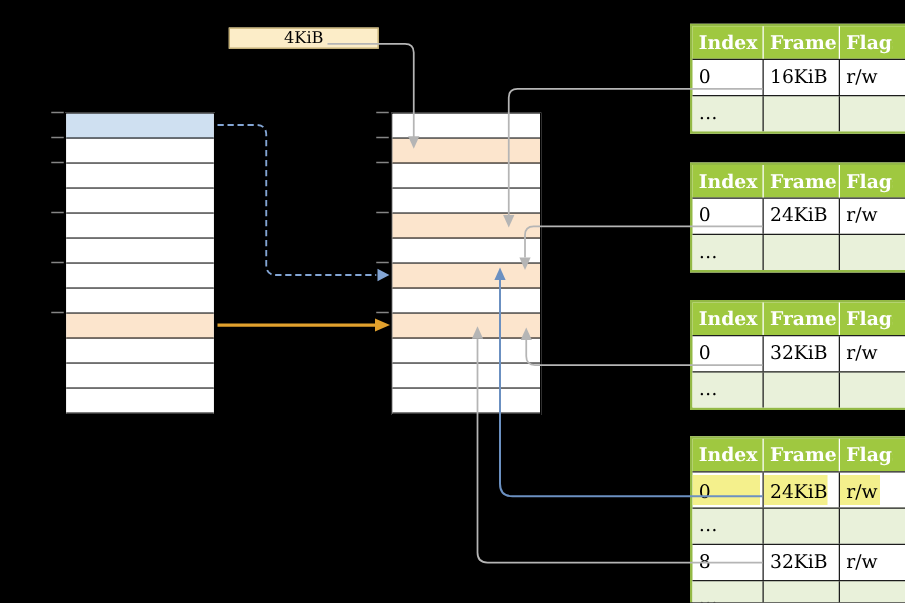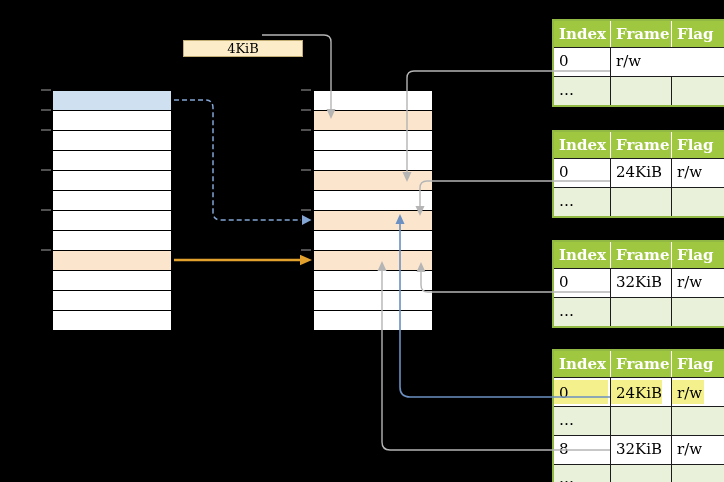--- a/index.html
+++ b/index.html
@@ -11,21 +11,21 @@
            border:1px solid #000;background:#fff;}
   .mem-col.left{left:52px;}
   .mem-col.middle{left:313px;}
   .mem-row{height:20px;box-sizing:border-box;border-bottom:1px solid #000;background:#fff;}
   .mem-row.row-blue{background:var(--row-blue);}
   .mem-row.row-orange{background:var(--row-orange);}
 
   
   .size-box{position:absolute;left:183px;top:22px;width:120px;height:17px;box-sizing:border-box;
             background:var(--box-cream);border:1px solid var(--box-border);color:#000;
-            font-size:13px;line-height:15px;text-align:center;margin-top:18px;}
+            font-size:13px;line-height:15px;text-align:center;}
 
   
   .ptable{position:absolute;left:552px;width:188px;box-sizing:border-box;
           border:2px solid var(--table-border-green);background:#fff;color:#000;}
   .pt-row{display:grid;grid-template-columns:57px 61px 42px;height:28px;border-top:1px solid #1c1c1c;}
   .pt-row.header{height:26px;border-top:none;background:var(--header-green);color:#fff;font-weight:bold;}
   .pt-row.shaded{background:var(--row-green);}
   .pt-cell{padding-left:5px;font-size:15px;line-height:27px;border-right:1px solid #1c1c1c;
            overflow:hidden;white-space:nowrap;}
   .pt-cell:last-child{border-right:none;}
@@ -87,20 +87,21 @@
 
   <div>
       <div class="ptable" style="top: 19px;">
         <div class="pt-row header">
           <div class="pt-cell">Index</div>
           <div class="pt-cell">Frame</div>
           <div class="pt-cell">Flags</div>
         </div>
         <div class="pt-row">
           <div class="pt-cell">0</div>
+          <div class="pt-cell">16KiB</div>
           <div class="pt-cell">r/w</div>
         </div>
         <div class="pt-row shaded">
           <div class="pt-cell">…</div>
           <div class="pt-cell"></div>
           <div class="pt-cell"></div>
         </div>
       </div>
       <div class="ptable" style="top: 130px;">
         <div class="pt-row header">

